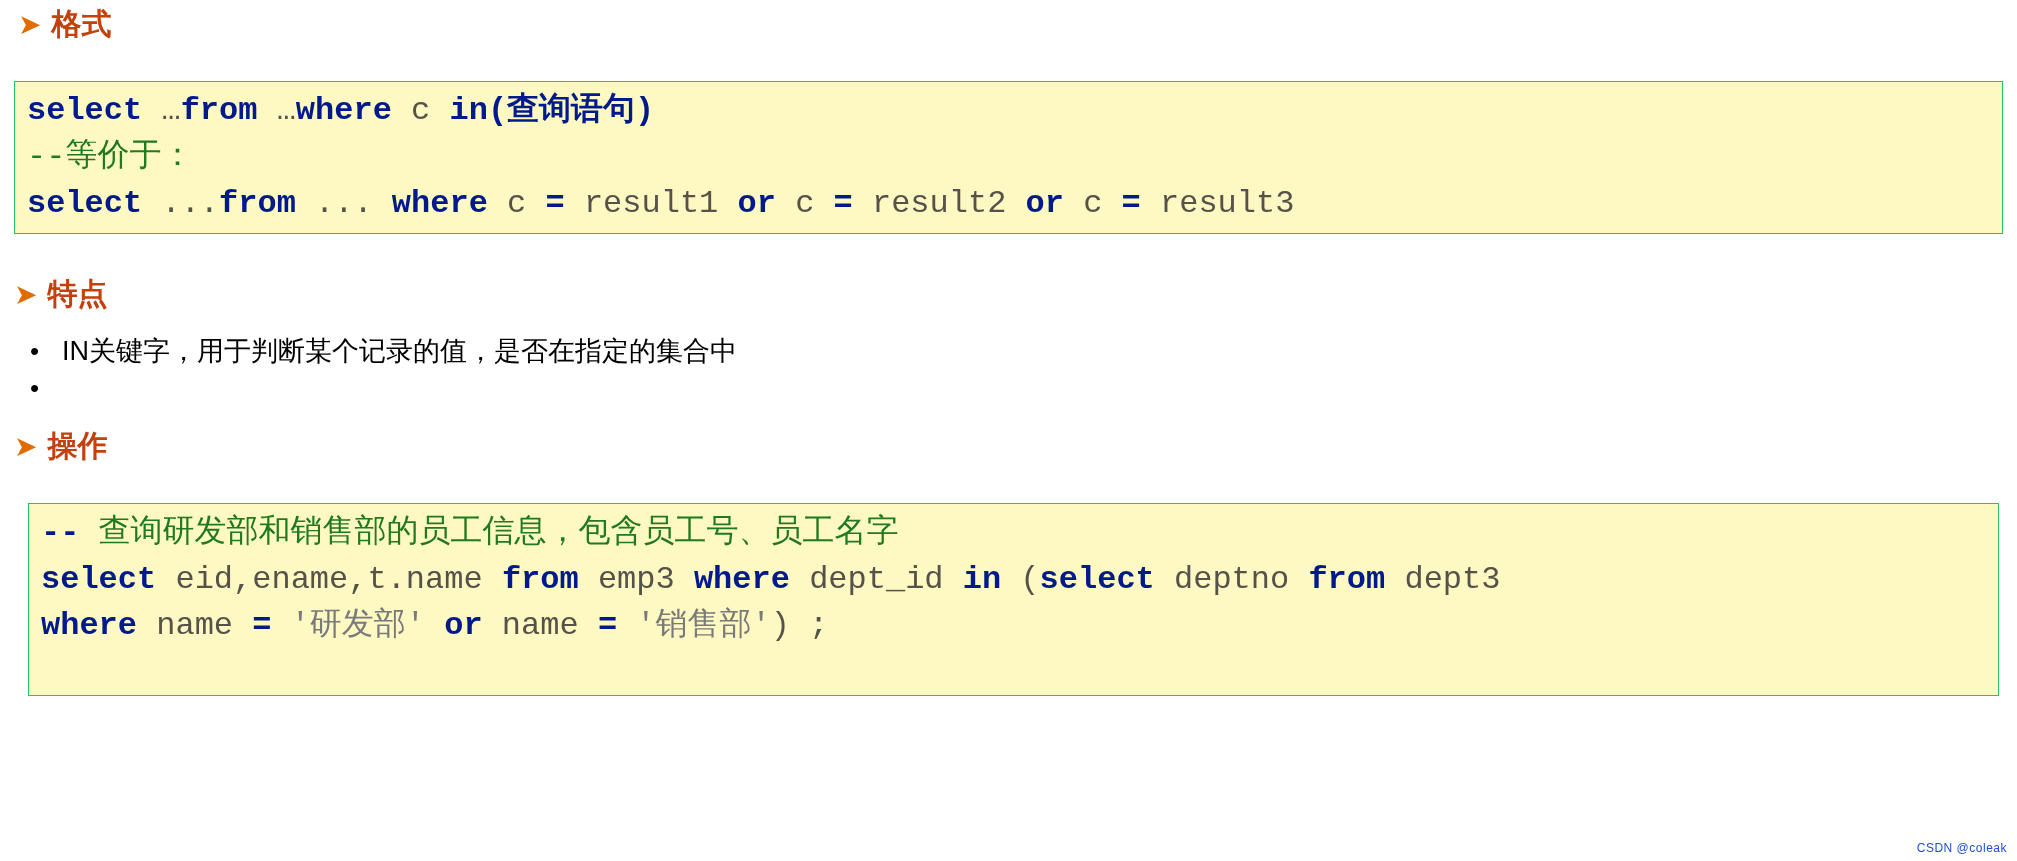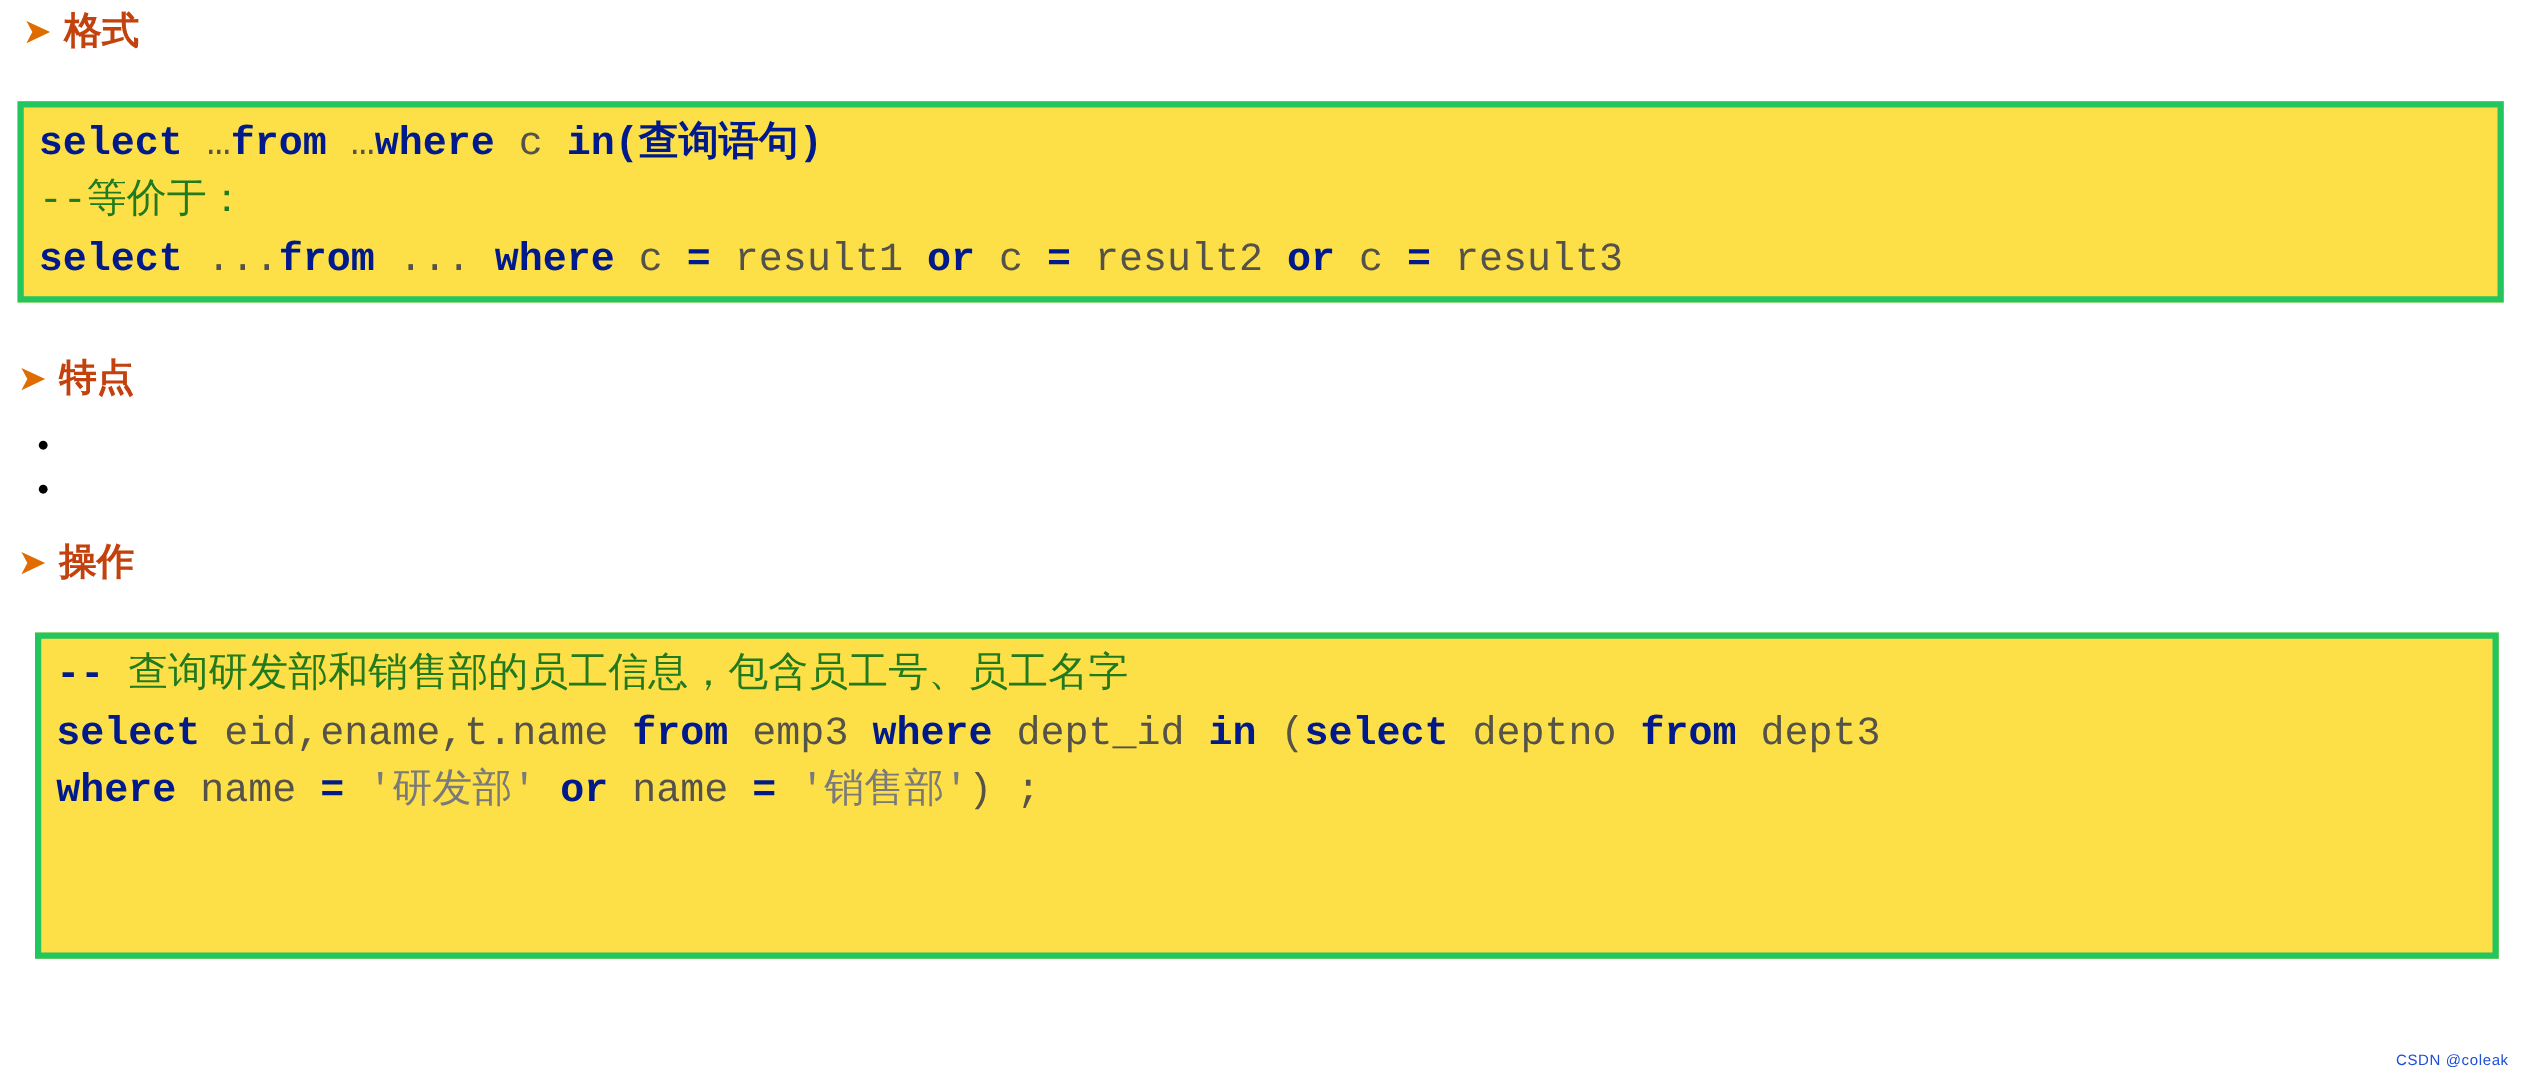--- a/index.html
+++ b/index.html
@@ -22,22 +22,22 @@
     font-size: 28px;
     margin-right: 10px;
     font-family: Arial, sans-serif;
   }
   .section-title {
     color: #c2410c;
     font-size: 30px;
     font-weight: bold;
   }
   .code-box {
-    border: 5px solid #22c55e;
-    background: #fde047;
+    border: 1px solid #22c55e;
+    background: #fef9c3;
     margin: 0 14px 0 14px;
     padding: 6px 12px 6px 12px;
     font-family: Consolas, "Courier New", monospace;
     font-size: 32px;
     line-height: 1.45;
     color: #555249;
   }
   .code-box .kw  { color: #001a8c; font-weight: bold; }
   .code-box .cm  { color: #227a1f; }
   .code-box .id  { color: #555249; }
@@ -66,21 +66,21 @@
   .watermark {
     position: absolute;
     right: 10px;
     bottom: 6px;
     font-size: 12px;
     color: #1d4ed8;
     letter-spacing: 0.5px;
   }
   .code-box.bottom {
     margin: 0 18px 0 28px;
-    padding-bottom: 106px;
+    padding-bottom: 46px;
   }
 </style>
 </head>
 <body>
 
 <div style="height:4px;"></div>
 
 <div class="section-header">
   <span class="arrow">➤</span>
   <span class="section-title">格式</span>
@@ -95,20 +95,21 @@
 <div class="spacer-lg"></div>
 
 <div class="section-header" style="margin-left:14px;">
   <span class="arrow">➤</span>
   <span class="section-title">特点</span>
 </div>
 
 <ul class="bullet-list">
   <li>
       <span class="bullet-dot">•</span>
+      <span>IN关键字，用于判断某个记录的值，是否在指定的集合中</span>
     </li>
   <li>
       <span class="bullet-dot">•</span>
     </li>
 </ul>
 
 <div class="spacer-md"></div>
 
 <div class="section-header" style="margin-left:14px;">
   <span class="arrow">➤</span>

